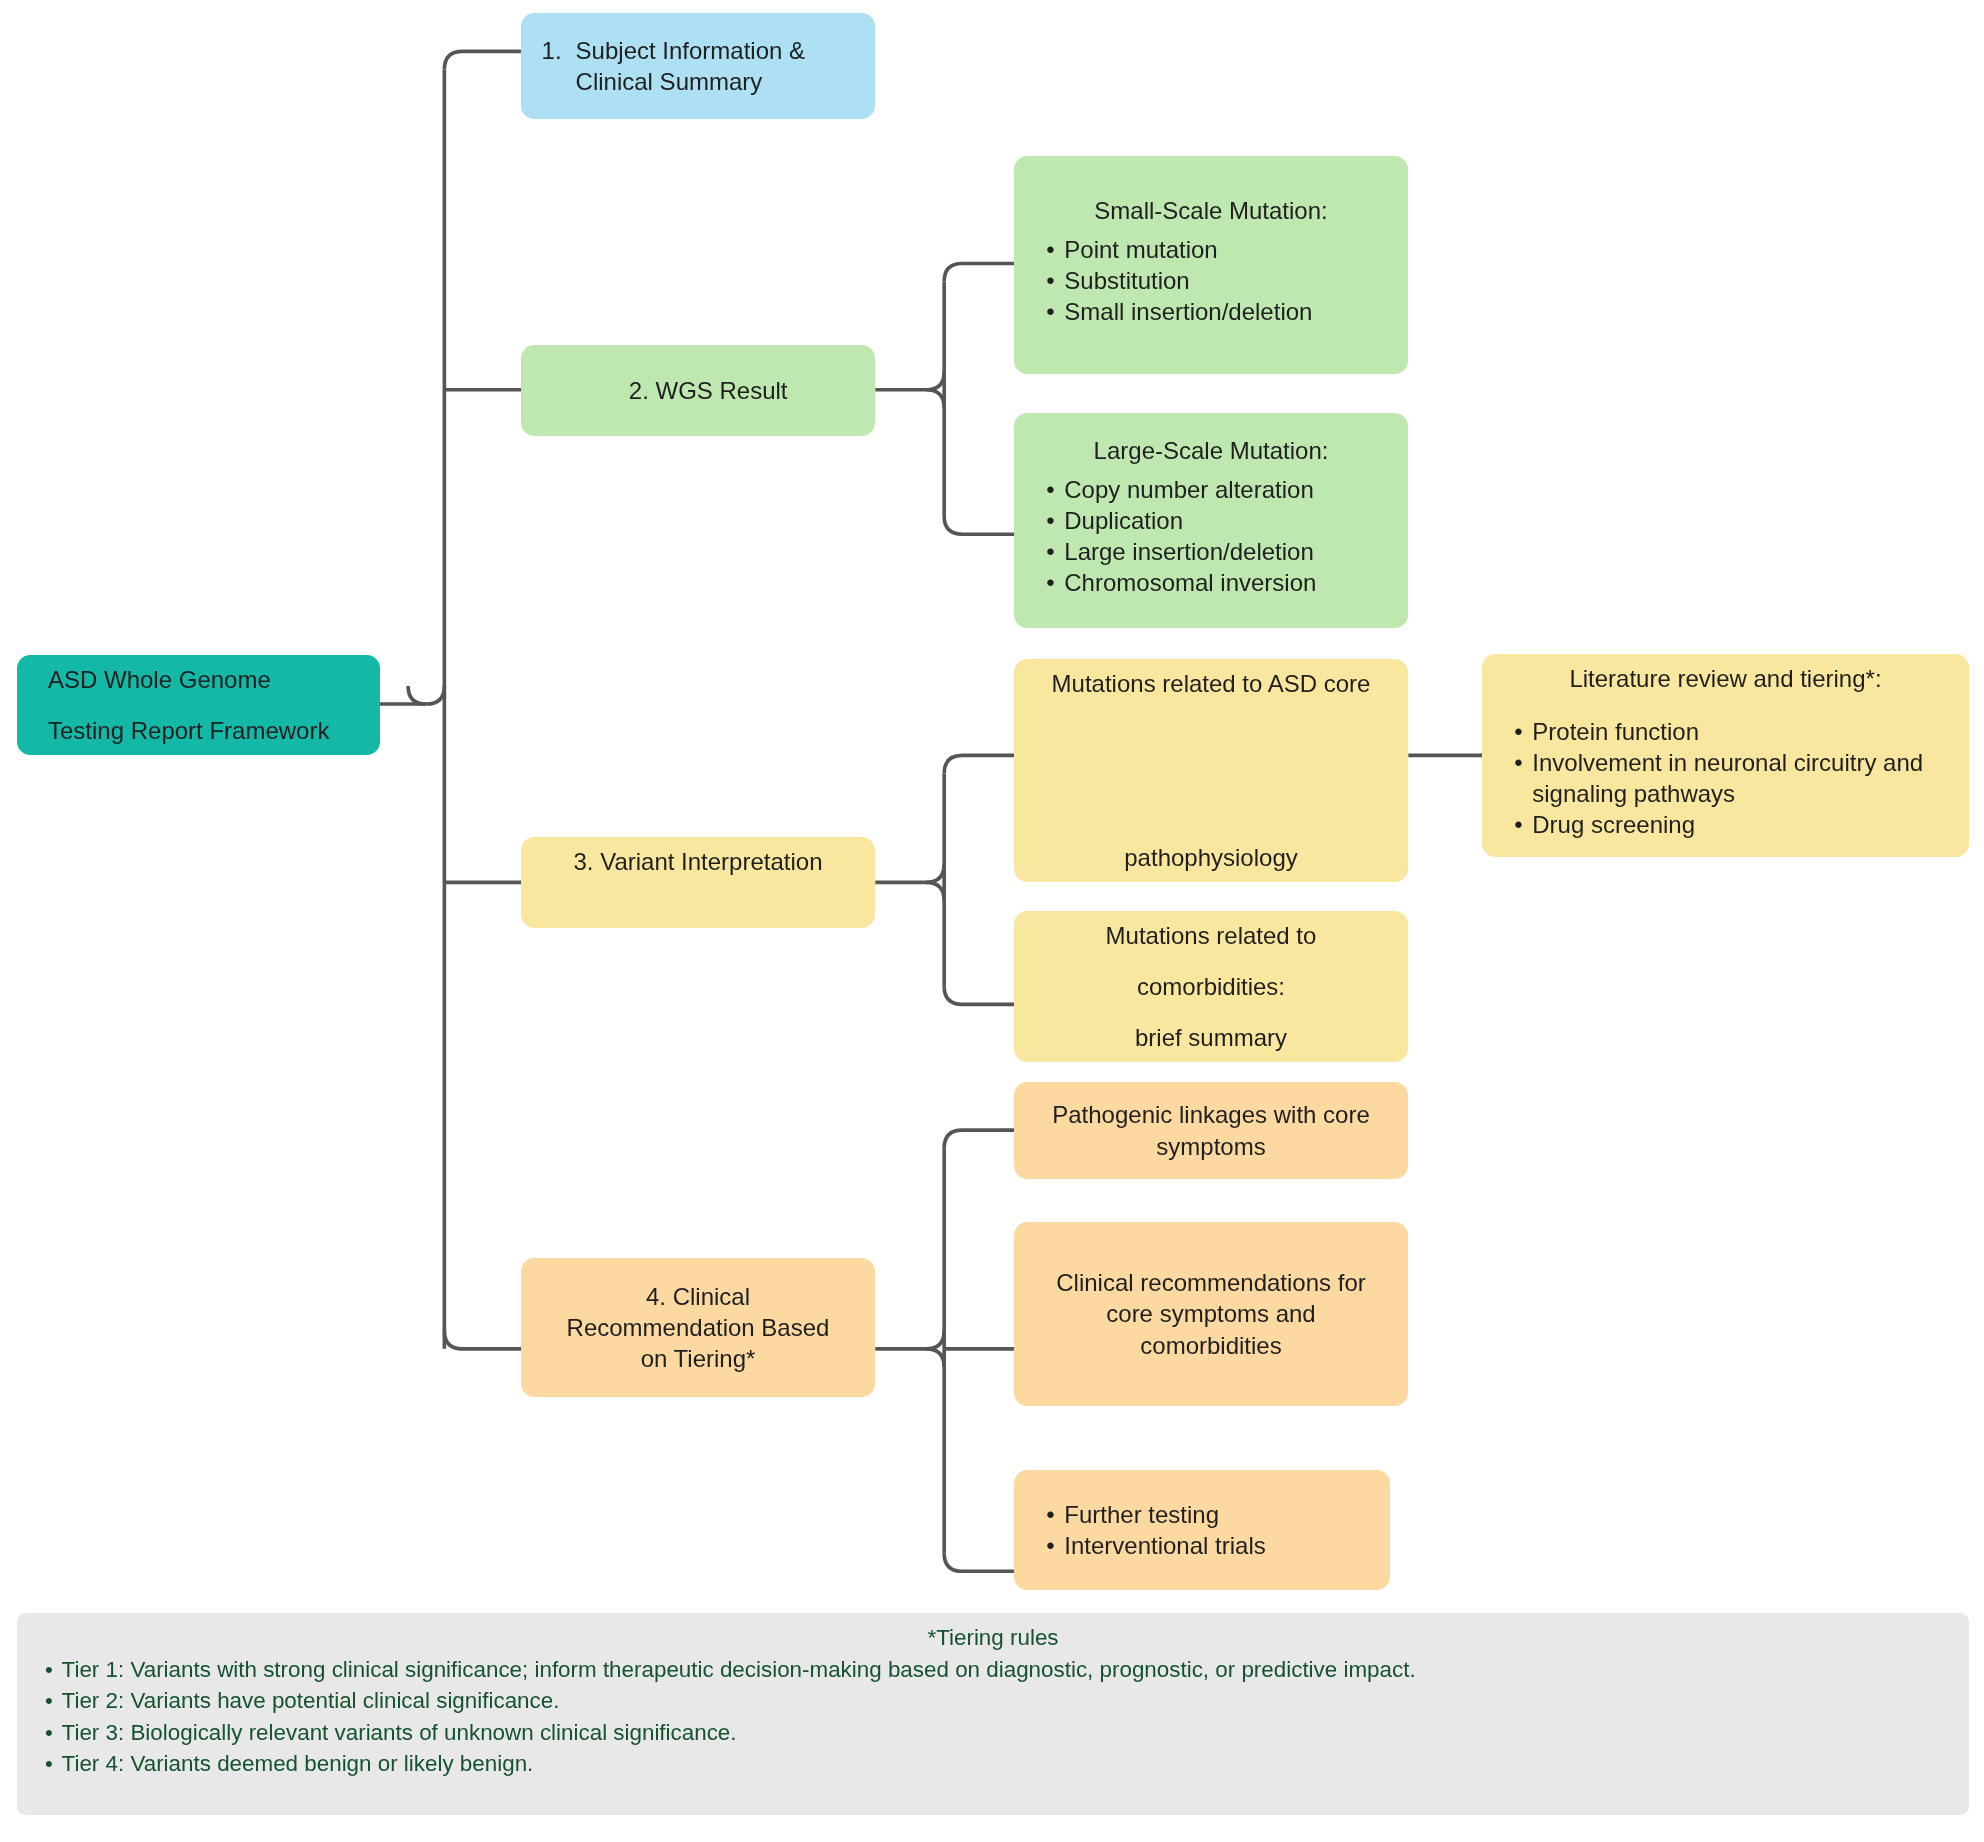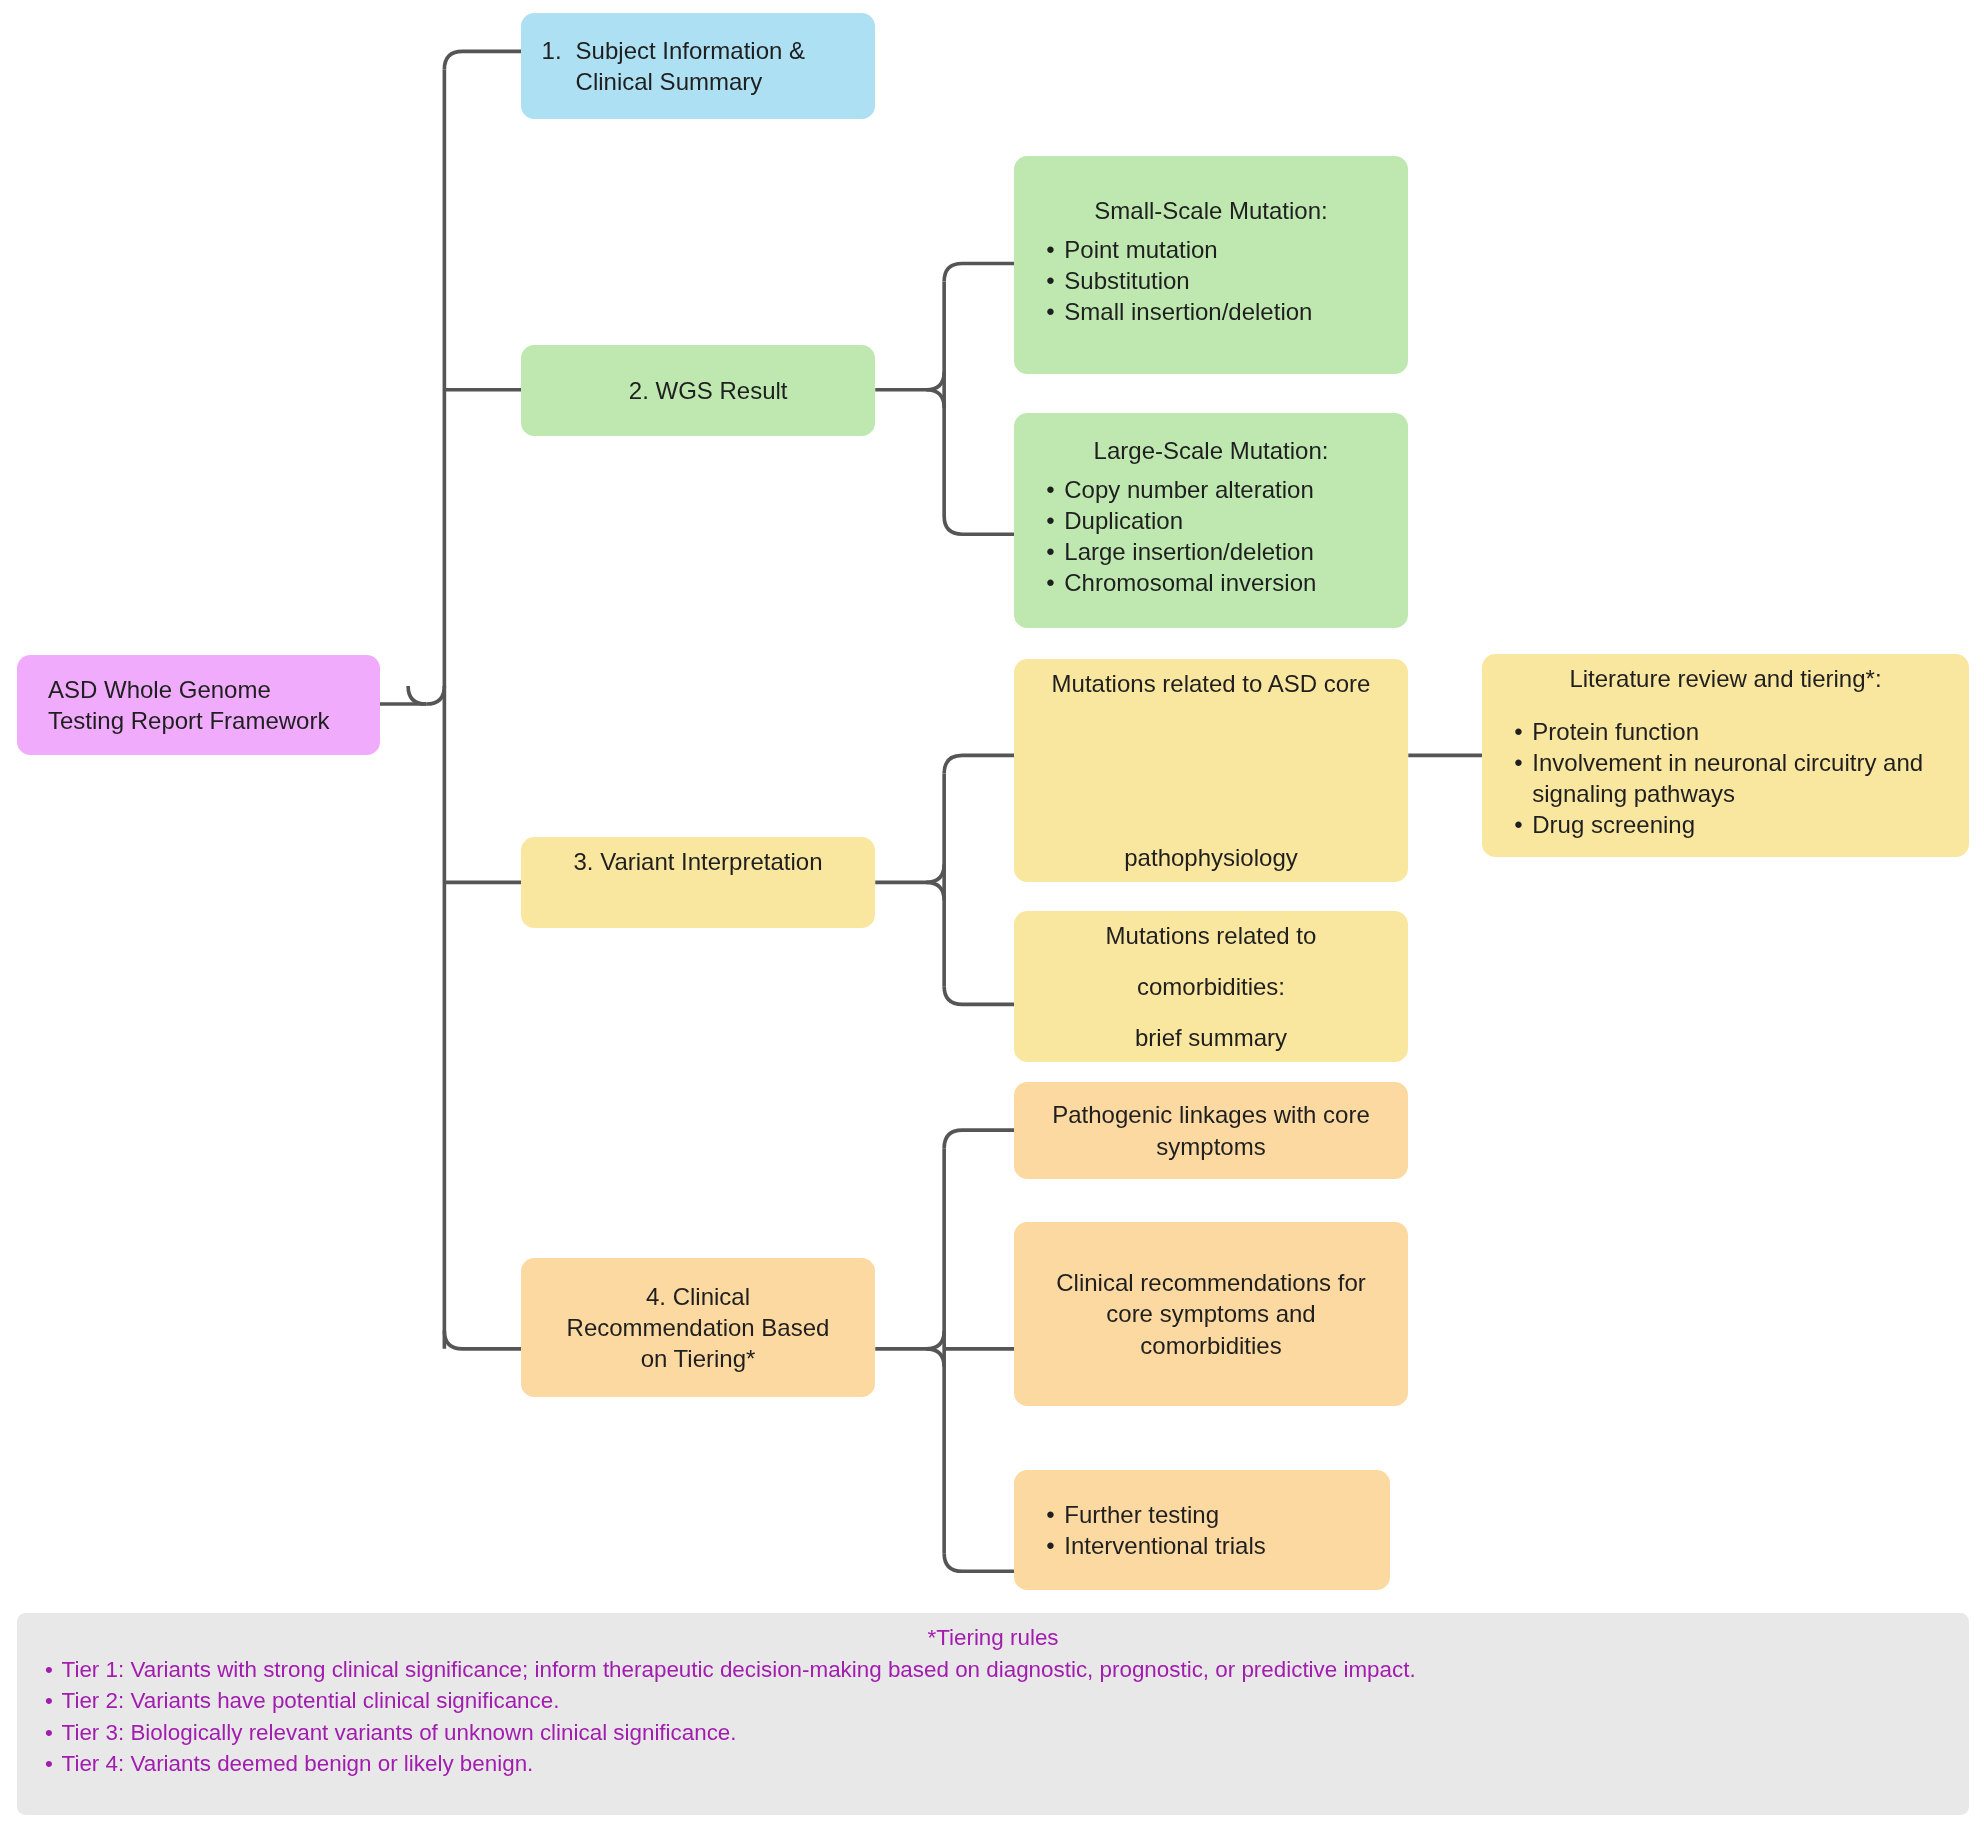--- a/index.html
+++ b/index.html
@@ -30,21 +30,21 @@
     flex-direction:column;
     justify-content:center;
     padding:8.5px 15.7px;
     font-size:24px;
     line-height:1.30;
     color:#1f1f1f;
   }
   .node.center{align-items:center;text-align:center;}
   .node.leftal{align-items:flex-start;text-align:left;}
 
-  .c-root{background:#f0abfc;}
+  .c-root{background:#14b8a6;justify-content:space-between;}
   .c-blue{background:#ace0f2;}
   .c-green{background:#bee8b0;}
   .c-yellow{background:#fae79f;justify-content:space-between;}
   .c-orange{background:#fcd9a0;}
 
   .ttl{display:block;width:100%;text-align:center;}
   ul.bul{
     margin:8px;
     padding:0;
     list-style:none;
@@ -79,21 +79,21 @@
     left:17px;
     top:1613px;
     width:1952px;
     height:202px;
     background:#e8e8e8;
     border-radius:8.5px;
     box-sizing:border-box;
     padding:9.7px 20.6px 6px 20.6px;
     font-size:22.4px;
     line-height:1.34;
-    color:#a21caf;
+    color:#14532d;
   }
   #footer .f-title{
     text-align:center;
     display:block;
     margin-bottom:2.4px;
   }
   #footer ul{
     margin:0;padding:0;list-style:none;
   }
   #footer ul li{

